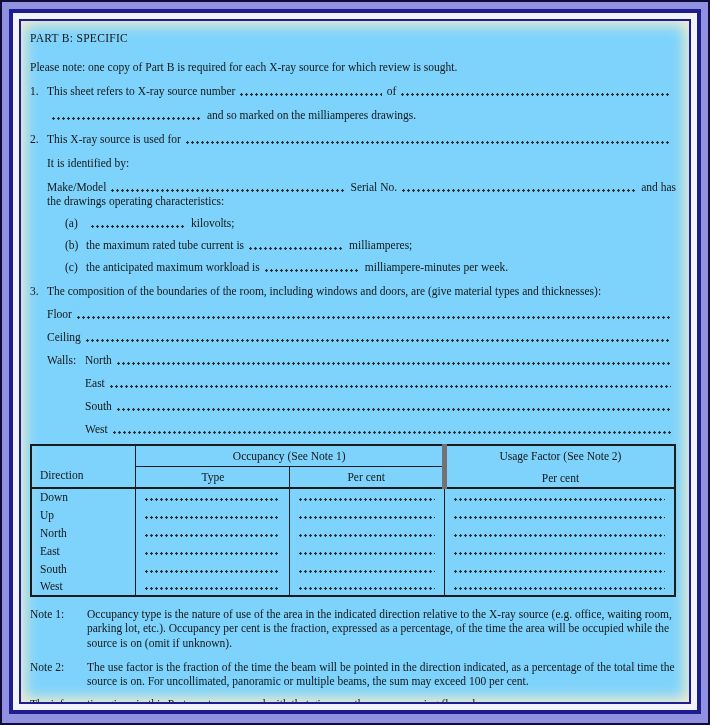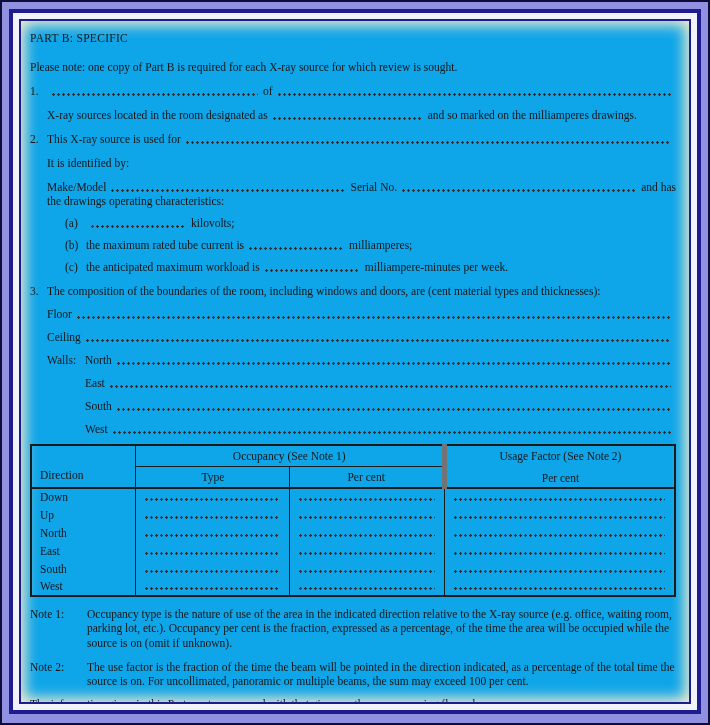--- a/index.html
+++ b/index.html
@@ -19,21 +19,21 @@
   }
   .frame-band {
     width: 100%; height: 100%;
     border: 4px solid #1d1d90;
     background: #f3f3fb;
     padding: 6px;
   }
   .paper {
     width: 100%; height: 100%;
     border: 2px solid #1d1d90;
-    background: #0ea5e9;
+    background: #7dd3fc;
     box-shadow: inset 0 0 14px 4px #f7edca;
     padding: 4px 13px 0 9px;
     overflow: hidden;
     font-size: 11.5px;
     line-height: 14px;
   }
 
   .title { margin-top: 6px; letter-spacing: .3px; }
   .please-note { margin-top: 15px; }
 
@@ -136,26 +136,26 @@
     <div class="paper">
 
       <div class="title">PART B: SPECIFIC</div>
 
       <div class="please-note">Please note: one copy of Part B is required for each X-ray source for which review is sought.</div>
 
       <div class="item">
         <span class="item-num">1.</span>
         <div class="item-body">
           <div class="row">
+            <span>This sheet refers to X-ray source number</span>
             <span class="dots grow1"></span>
             <span>of</span>
             <span class="dots grow2"></span>
           </div>
           <div class="row line2">
-            <span>X-ray sources located in the room designated as</span>
             <span class="dots fix150"></span>
             <span>and so marked on the milliamperes drawings.</span>
           </div>
         </div>
       </div>
 
       <div class="item">
         <span class="item-num">2.</span>
         <div class="item-body">
           <div class="row">
@@ -188,21 +188,21 @@
             <span>the anticipated maximum workload is</span>
             <span class="dots fix95"></span>
             <span class="suffix">milliampere-minutes per week.</span>
           </div>
         </div>
       </div>
 
       <div class="item">
         <span class="item-num">3.</span>
         <div class="item-body">
-          <div>The composition of the boundaries of the room, including windows and doors, are (cent material types and thicknesses):</div>
+          <div>The composition of the boundaries of the room, including windows and doors, are (give material types and thicknesses):</div>
 
           <div class="fill-row">
             <span>Floor</span>
             <span class="dots"></span>
           </div>
           <div class="fill-row">
             <span>Ceiling</span>
             <span class="dots"></span>
           </div>
           <div class="fill-row">

